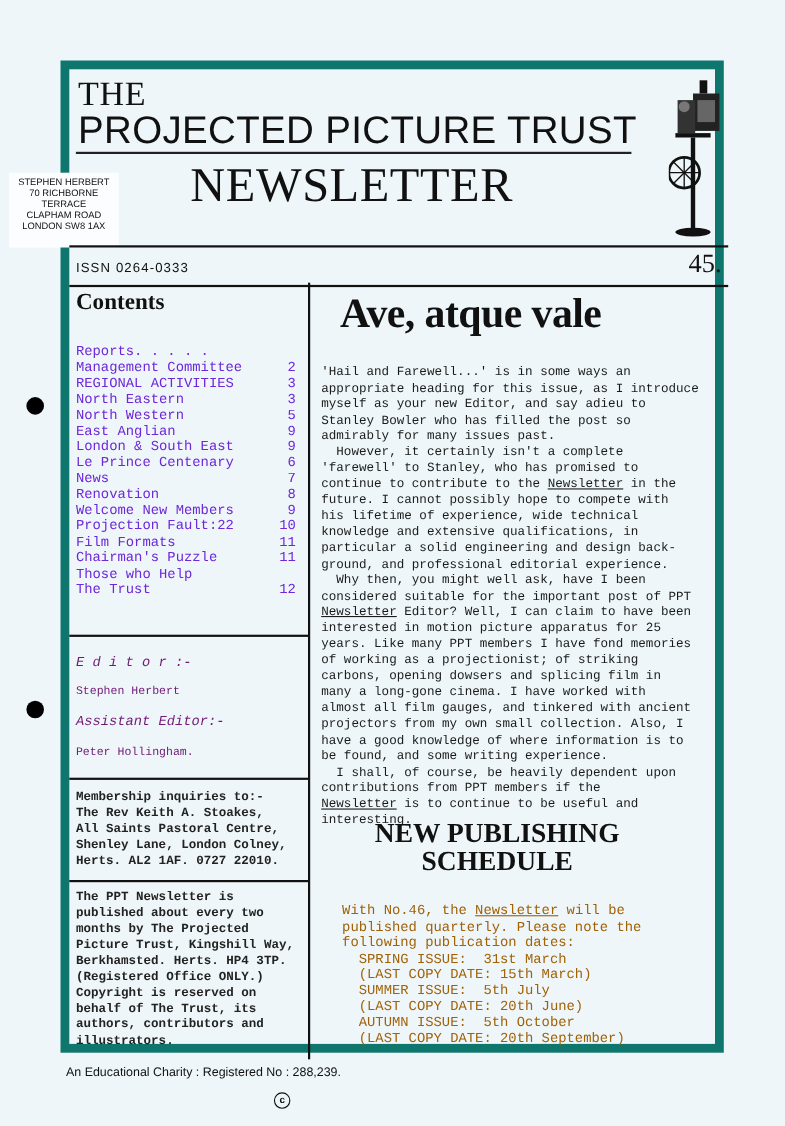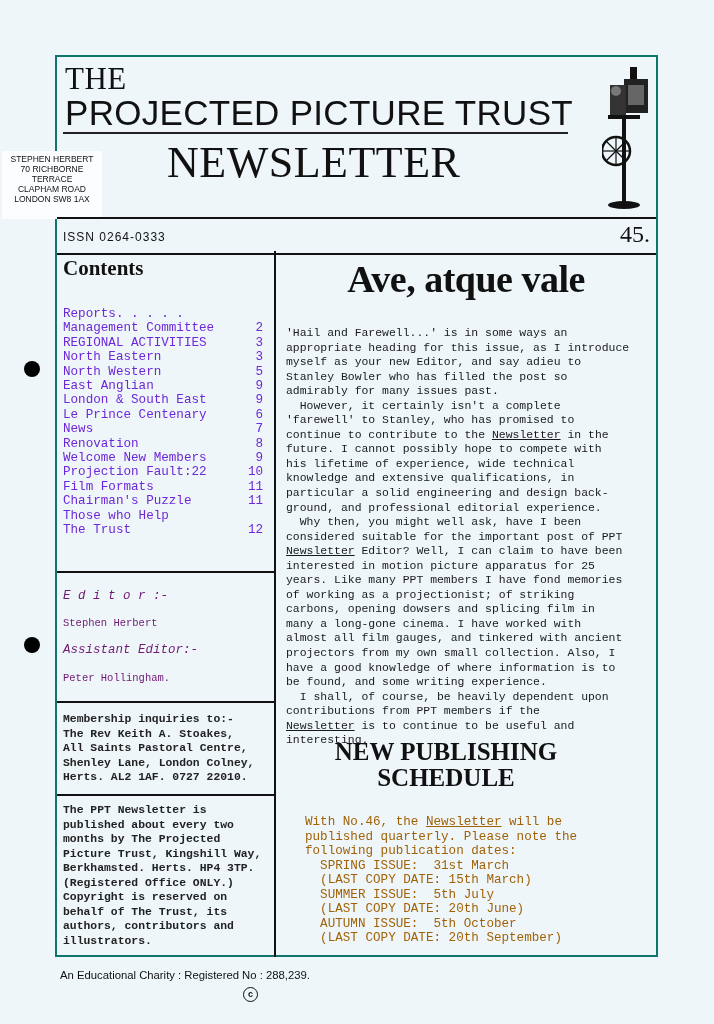--- a/index.html
+++ b/index.html
@@ -1,38 +1,38 @@
 <!DOCTYPE html>
 <html><head>
 <meta charset="utf-8">
 <style>
   html,body{margin:0;padding:0;}
   body{width:714px;height:1024px;background:#eef6f9;position:relative;overflow:hidden;font-family:"Liberation Serif",serif;color:#111;}
-  .frame{position:absolute;left:55px;top:55px;width:603px;height:902px;border:2px solid #0f766e;box-sizing:border-box;}
+  .frame{position:absolute;left:55px;top:55px;width:603px;height:902px;border:8px solid #0f766e;box-sizing:border-box;}
   .title-the{position:absolute;left:8px;top:6px;font-size:31px;line-height:32px;font-family:"Liberation Serif",serif;letter-spacing:0.5px;}
   .title-ppt{position:absolute;left:8px;top:40px;font-size:35px;line-height:32px;font-family:Liberation Sans, sans-serif;letter-spacing:0.3px;}
   .title-rule{position:absolute;left:6px;top:75px;width:505px;border-top:2px solid #222;}
   .title-nl{position:absolute;left:110px;top:82px;font-size:44px;line-height:48px;letter-spacing:0.5px;}
   .label{position:absolute;left:-55px;top:94px;width:100px;height:68px;background:#fbfdfe;font-family:"Liberation Sans",sans-serif;font-size:8.5px;line-height:10px;text-align:center;padding-top:3px;box-sizing:border-box;}
   .projector{position:absolute;left:545px;top:4px;width:56px;height:150px;}
   .datebar{position:absolute;left:0;top:160px;width:599px;height:38px;border-top:2px solid #111;border-bottom:2px solid #111;box-sizing:border-box;}
   .issn{position:absolute;left:6px;top:11px;font-family:"Liberation Sans",sans-serif;font-size:12px;letter-spacing:1px;}
   .date{position:absolute;left:230px;top:2px;font-size:24px;}
   .issue{position:absolute;right:6px;top:2px;font-size:24px;}
   .colsep{position:absolute;left:217px;top:194px;width:2px;height:706px;background:#111;}
   .left{position:absolute;left:0;top:194px;width:217px;}
   .contents-h{position:absolute;left:6px;top:5px;font-size:21px;font-weight:bold;}
   .toc{position:absolute;left:6px;top:56px;width:200px;font-family:"Liberation Mono",monospace;font-size:12.6px;line-height:14.4px;color:#6d28d9;}
   .toc .row{display:flex;justify-content:space-between;white-space:pre;}
   .hrl{position:absolute;left:0;width:217px;border-top:2px solid #111;}
   .ed{position:absolute;left:6px;font-family:"Liberation Mono",monospace;font-size:10.5px;color:#701a75;}
   .ital{font-style:italic;font-size:12.5px;}
   .mono-box{position:absolute;left:6px;width:208px;font-family:"Liberation Mono",monospace;font-size:11.4px;line-height:14.5px;font-weight:bold;color:#222;white-space:pre;}
   .right{position:absolute;left:219px;top:194px;width:380px;}
-  .headline{position:absolute;left:0;width:380px;top:6px;text-align:center;font-size:38px;font-weight:bold;letter-spacing:-0.5px;}
+  .headline{position:absolute;left:0;width:380px;top:6px;text-align:left;font-size:38px;font-weight:bold;letter-spacing:-0.5px;padding-left:27px;}
   .article{position:absolute;left:10px;top:75px;width:365px;font-family:"Liberation Mono",monospace;font-size:11.45px;line-height:14.55px;color:#1a1a1a;white-space:pre;}
   .u{text-decoration:underline;}
   .sched-h{position:absolute;left:0;width:340px;top:488px;text-align:center;font-size:25px;line-height:26px;font-weight:bold;}
   .sched{position:absolute;left:29px;top:564px;width:345px;font-family:"Liberation Mono",monospace;font-size:12.6px;line-height:14.5px;color:#a16207;white-space:pre;}
   .footer{position:absolute;left:60px;top:969px;font-family:"Liberation Sans",sans-serif;font-size:11.3px;color:#111;}
   .hole{position:absolute;width:16px;height:16px;border-radius:50%;background:#000;}
   .copy{position:absolute;left:186px;top:736px;width:13px;height:13px;border:1.5px solid #111;border-radius:50%;font-size:9px;line-height:13px;text-align:center;font-family:"Liberation Sans",sans-serif;font-weight:bold;}
 </style>
 </head>
 <body>

